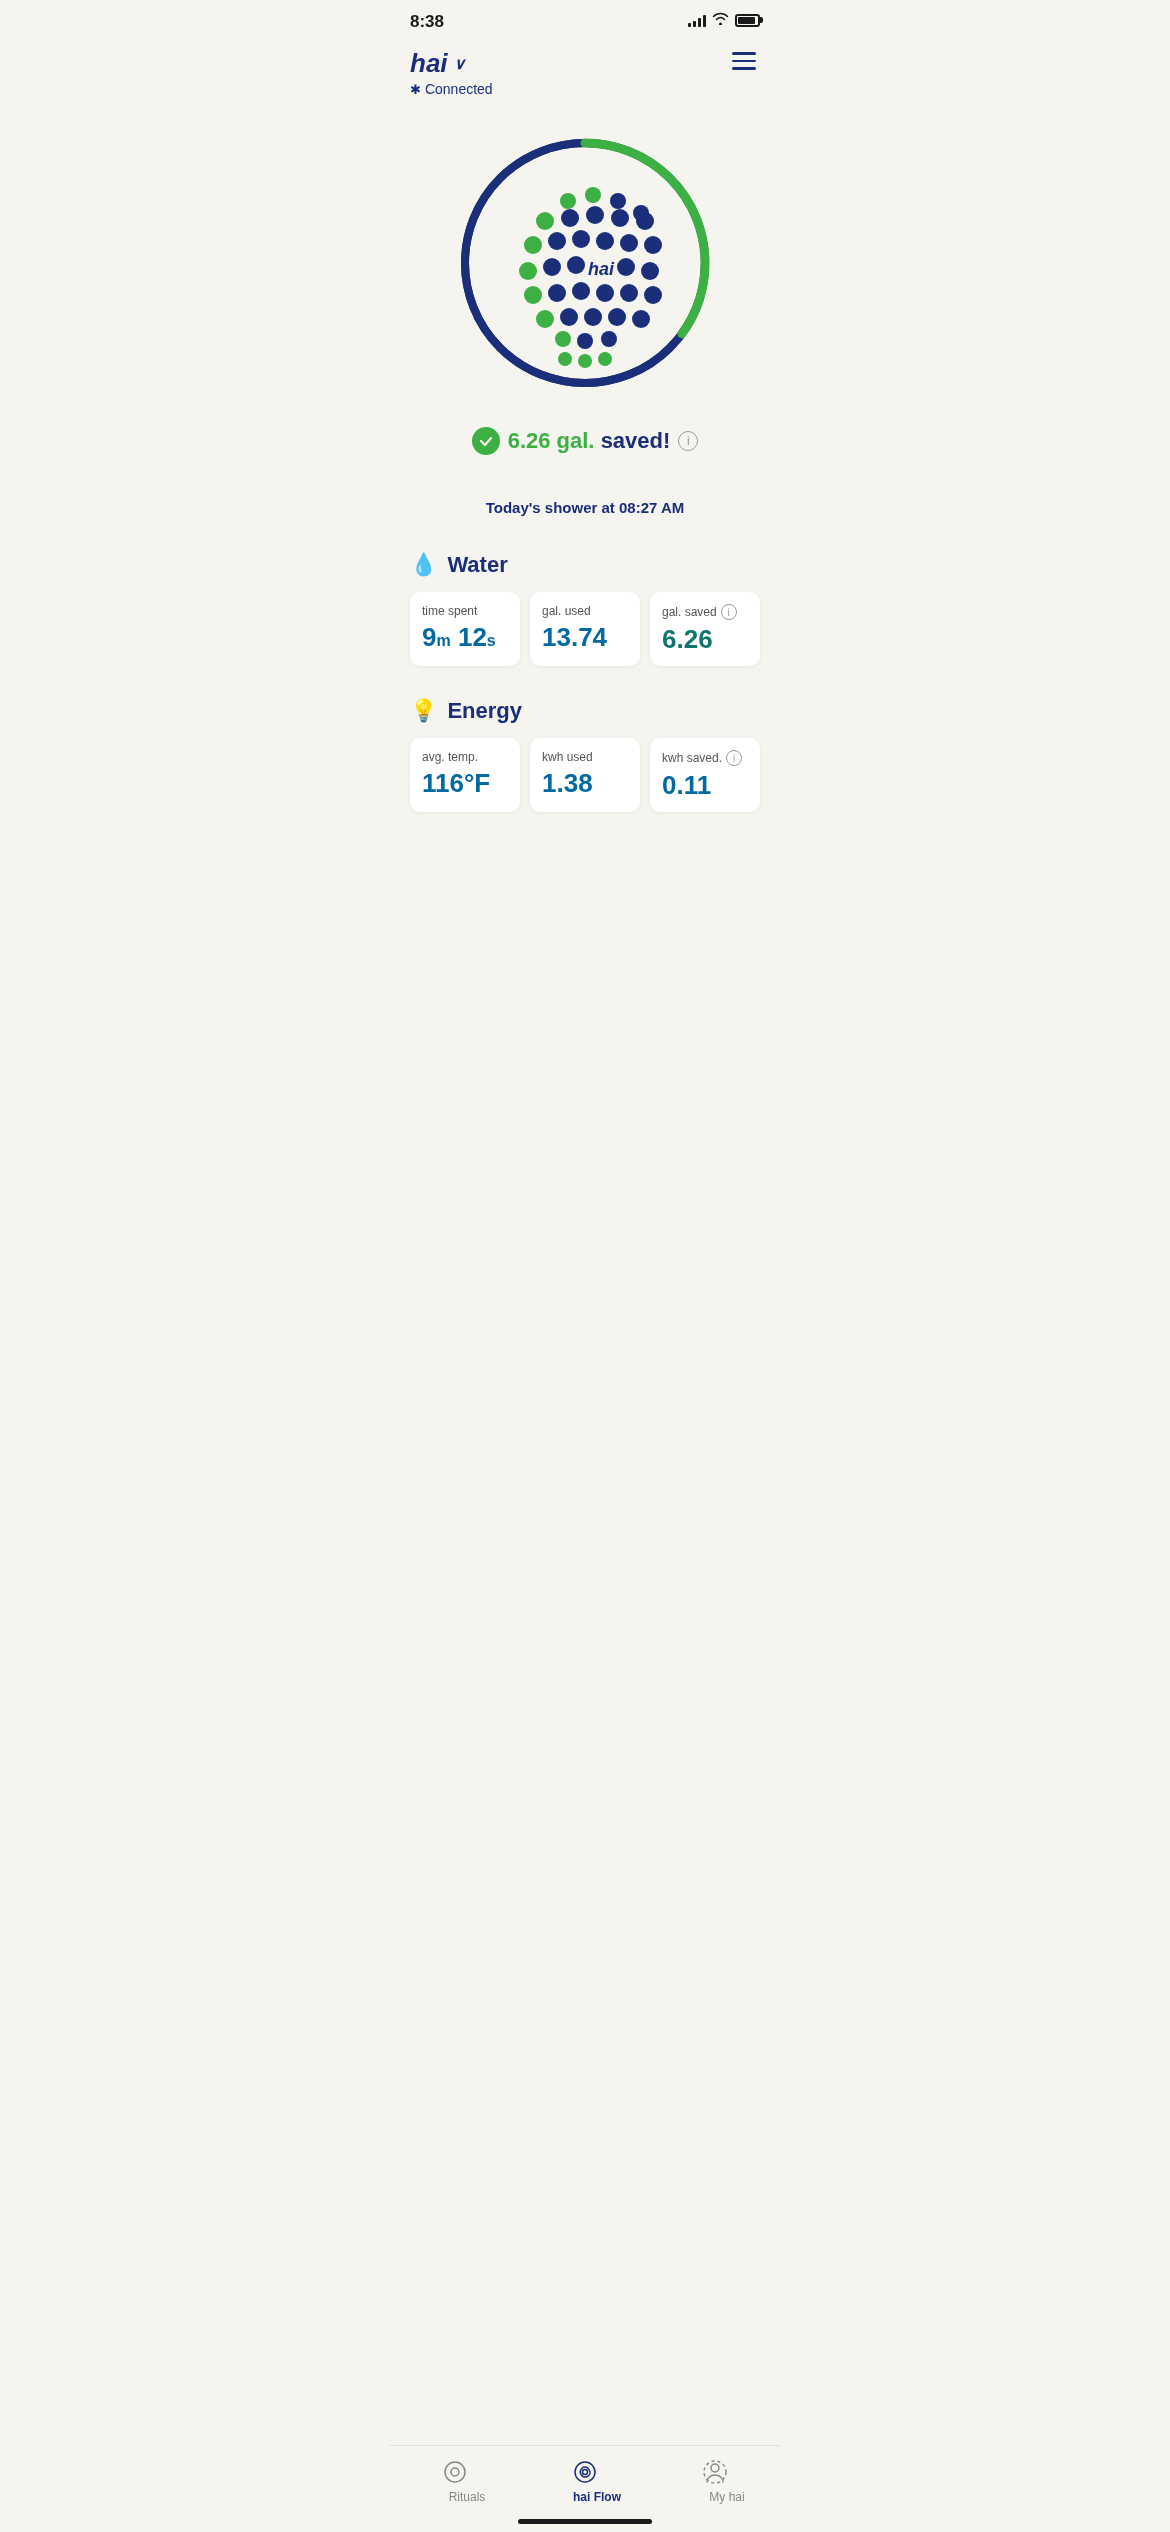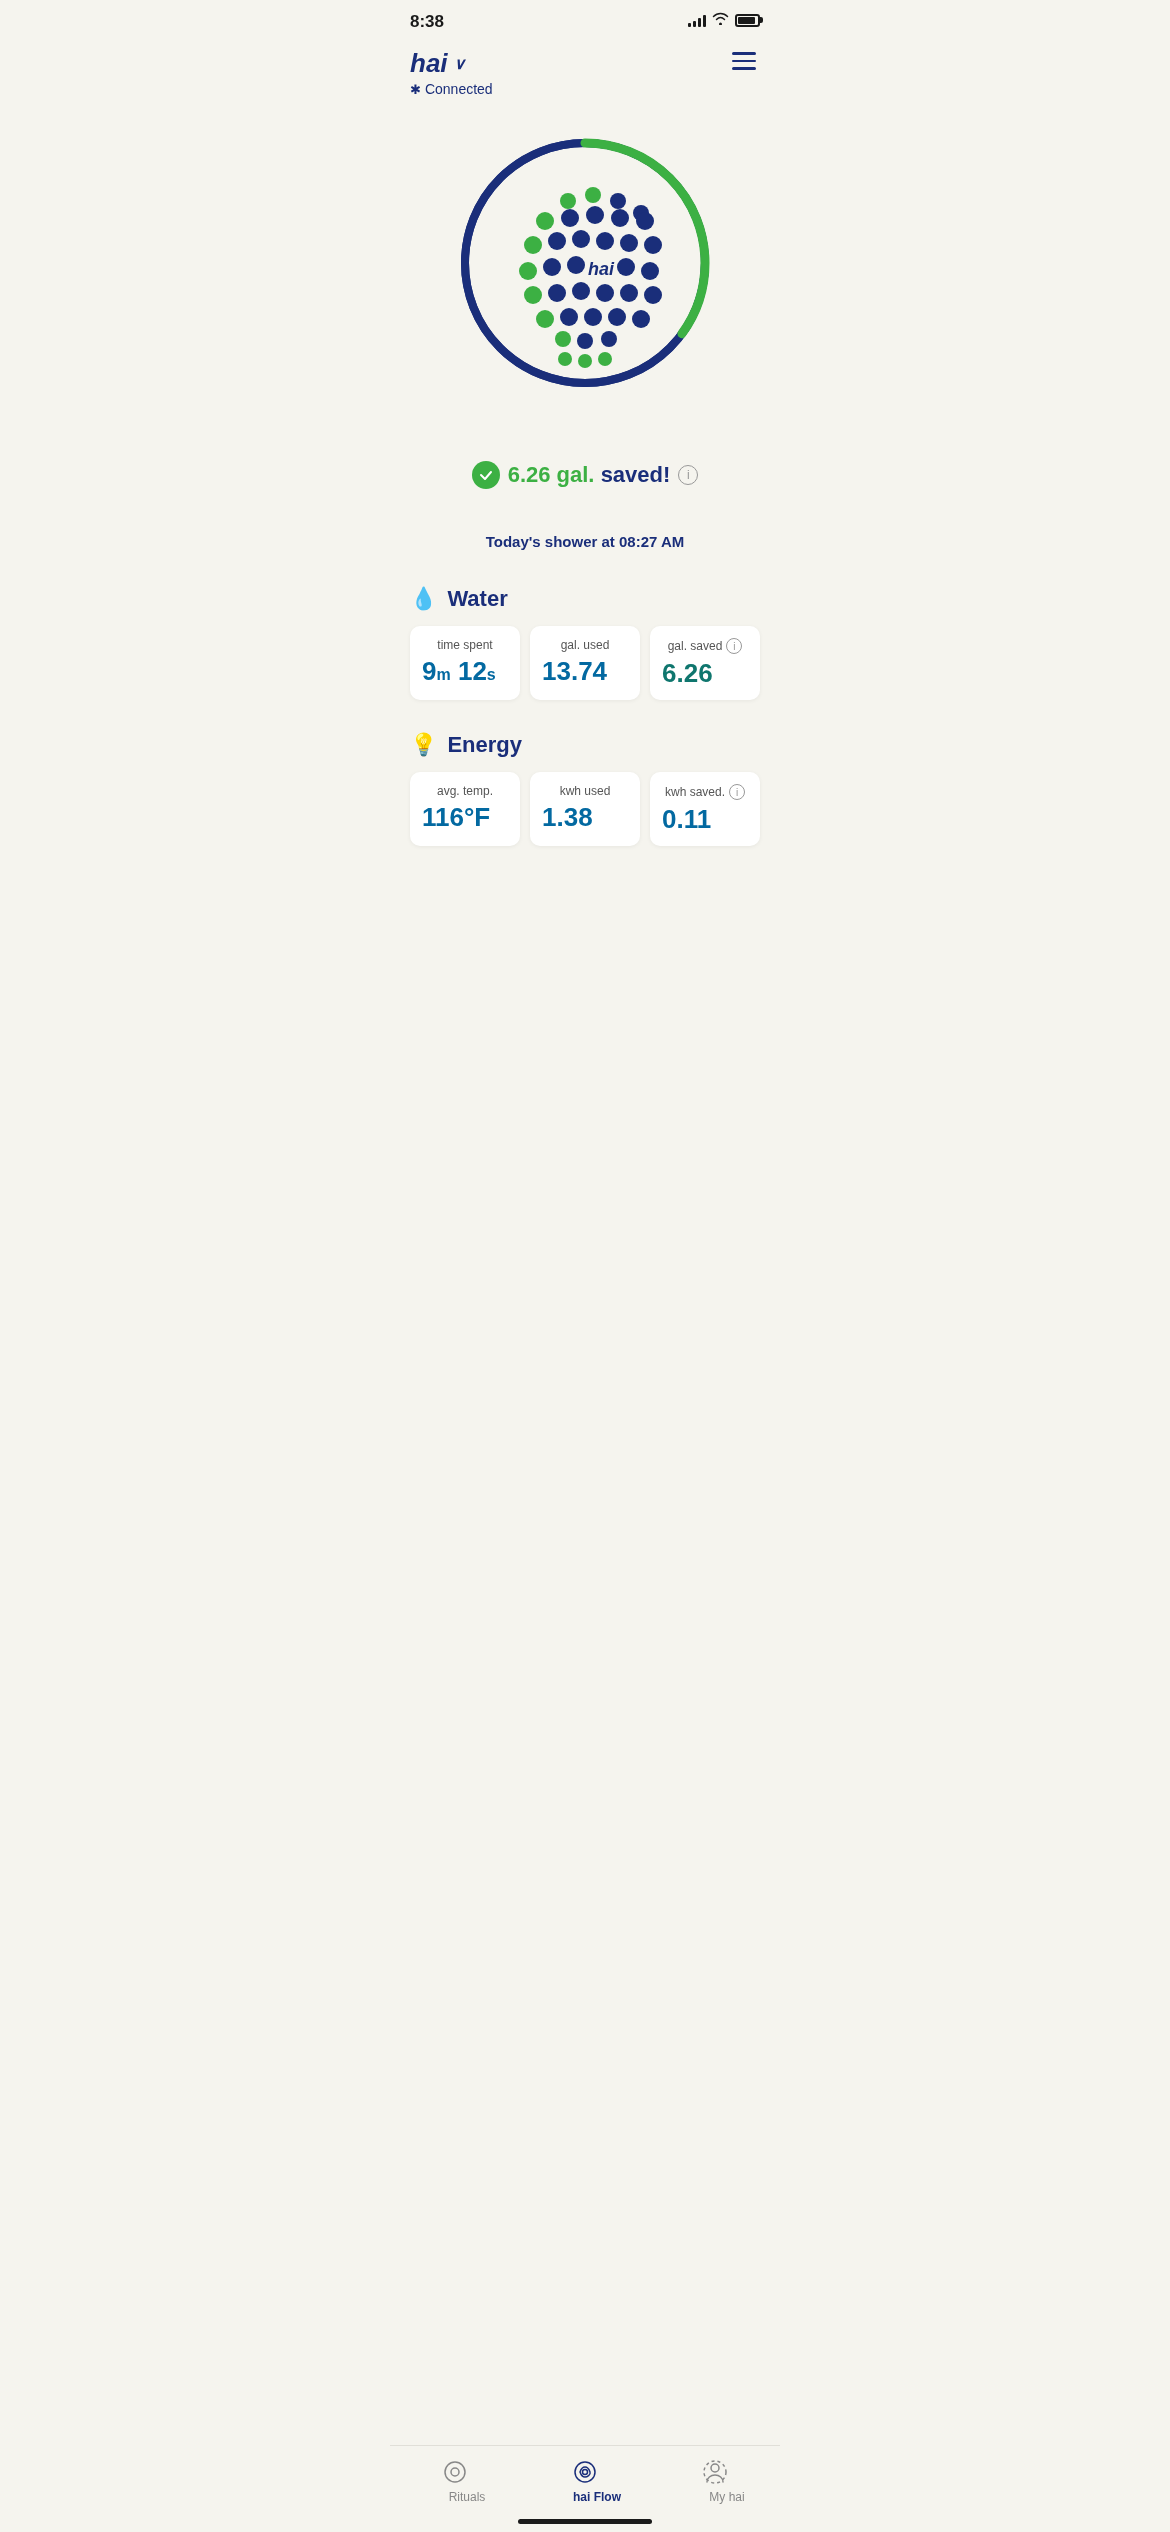--- a/index.html
+++ b/index.html
@@ -155,21 +155,20 @@
       text-align: center;
       padding: 4px 20px 20px;
     }
 
     .savings-main {
       display: flex;
       align-items: center;
       justify-content: center;
       gap: 8px;
       margin-bottom: 8px;
-      margin-top: 34px;
     }
 
     .savings-check {
       width: 28px;
       height: 28px;
       background: #3cb043;
       border-radius: 50%;
       display: flex;
       align-items: center;
       justify-content: center;
@@ -238,21 +237,20 @@
       box-shadow: 0 1px 4px rgba(0,0,0,0.06);
     }
 
     .metric-card-label {
       font-size: 12px;
       color: #555;
       margin-bottom: 6px;
       display: flex;
       align-items: center;
       gap: 4px;
-      justify-content: center;
     }
 
     .metric-card-value {
       font-size: 26px;
       font-weight: 700;
       color: #0369a1;
       line-height: 1;
     }
 
     .metric-card-value.green {

